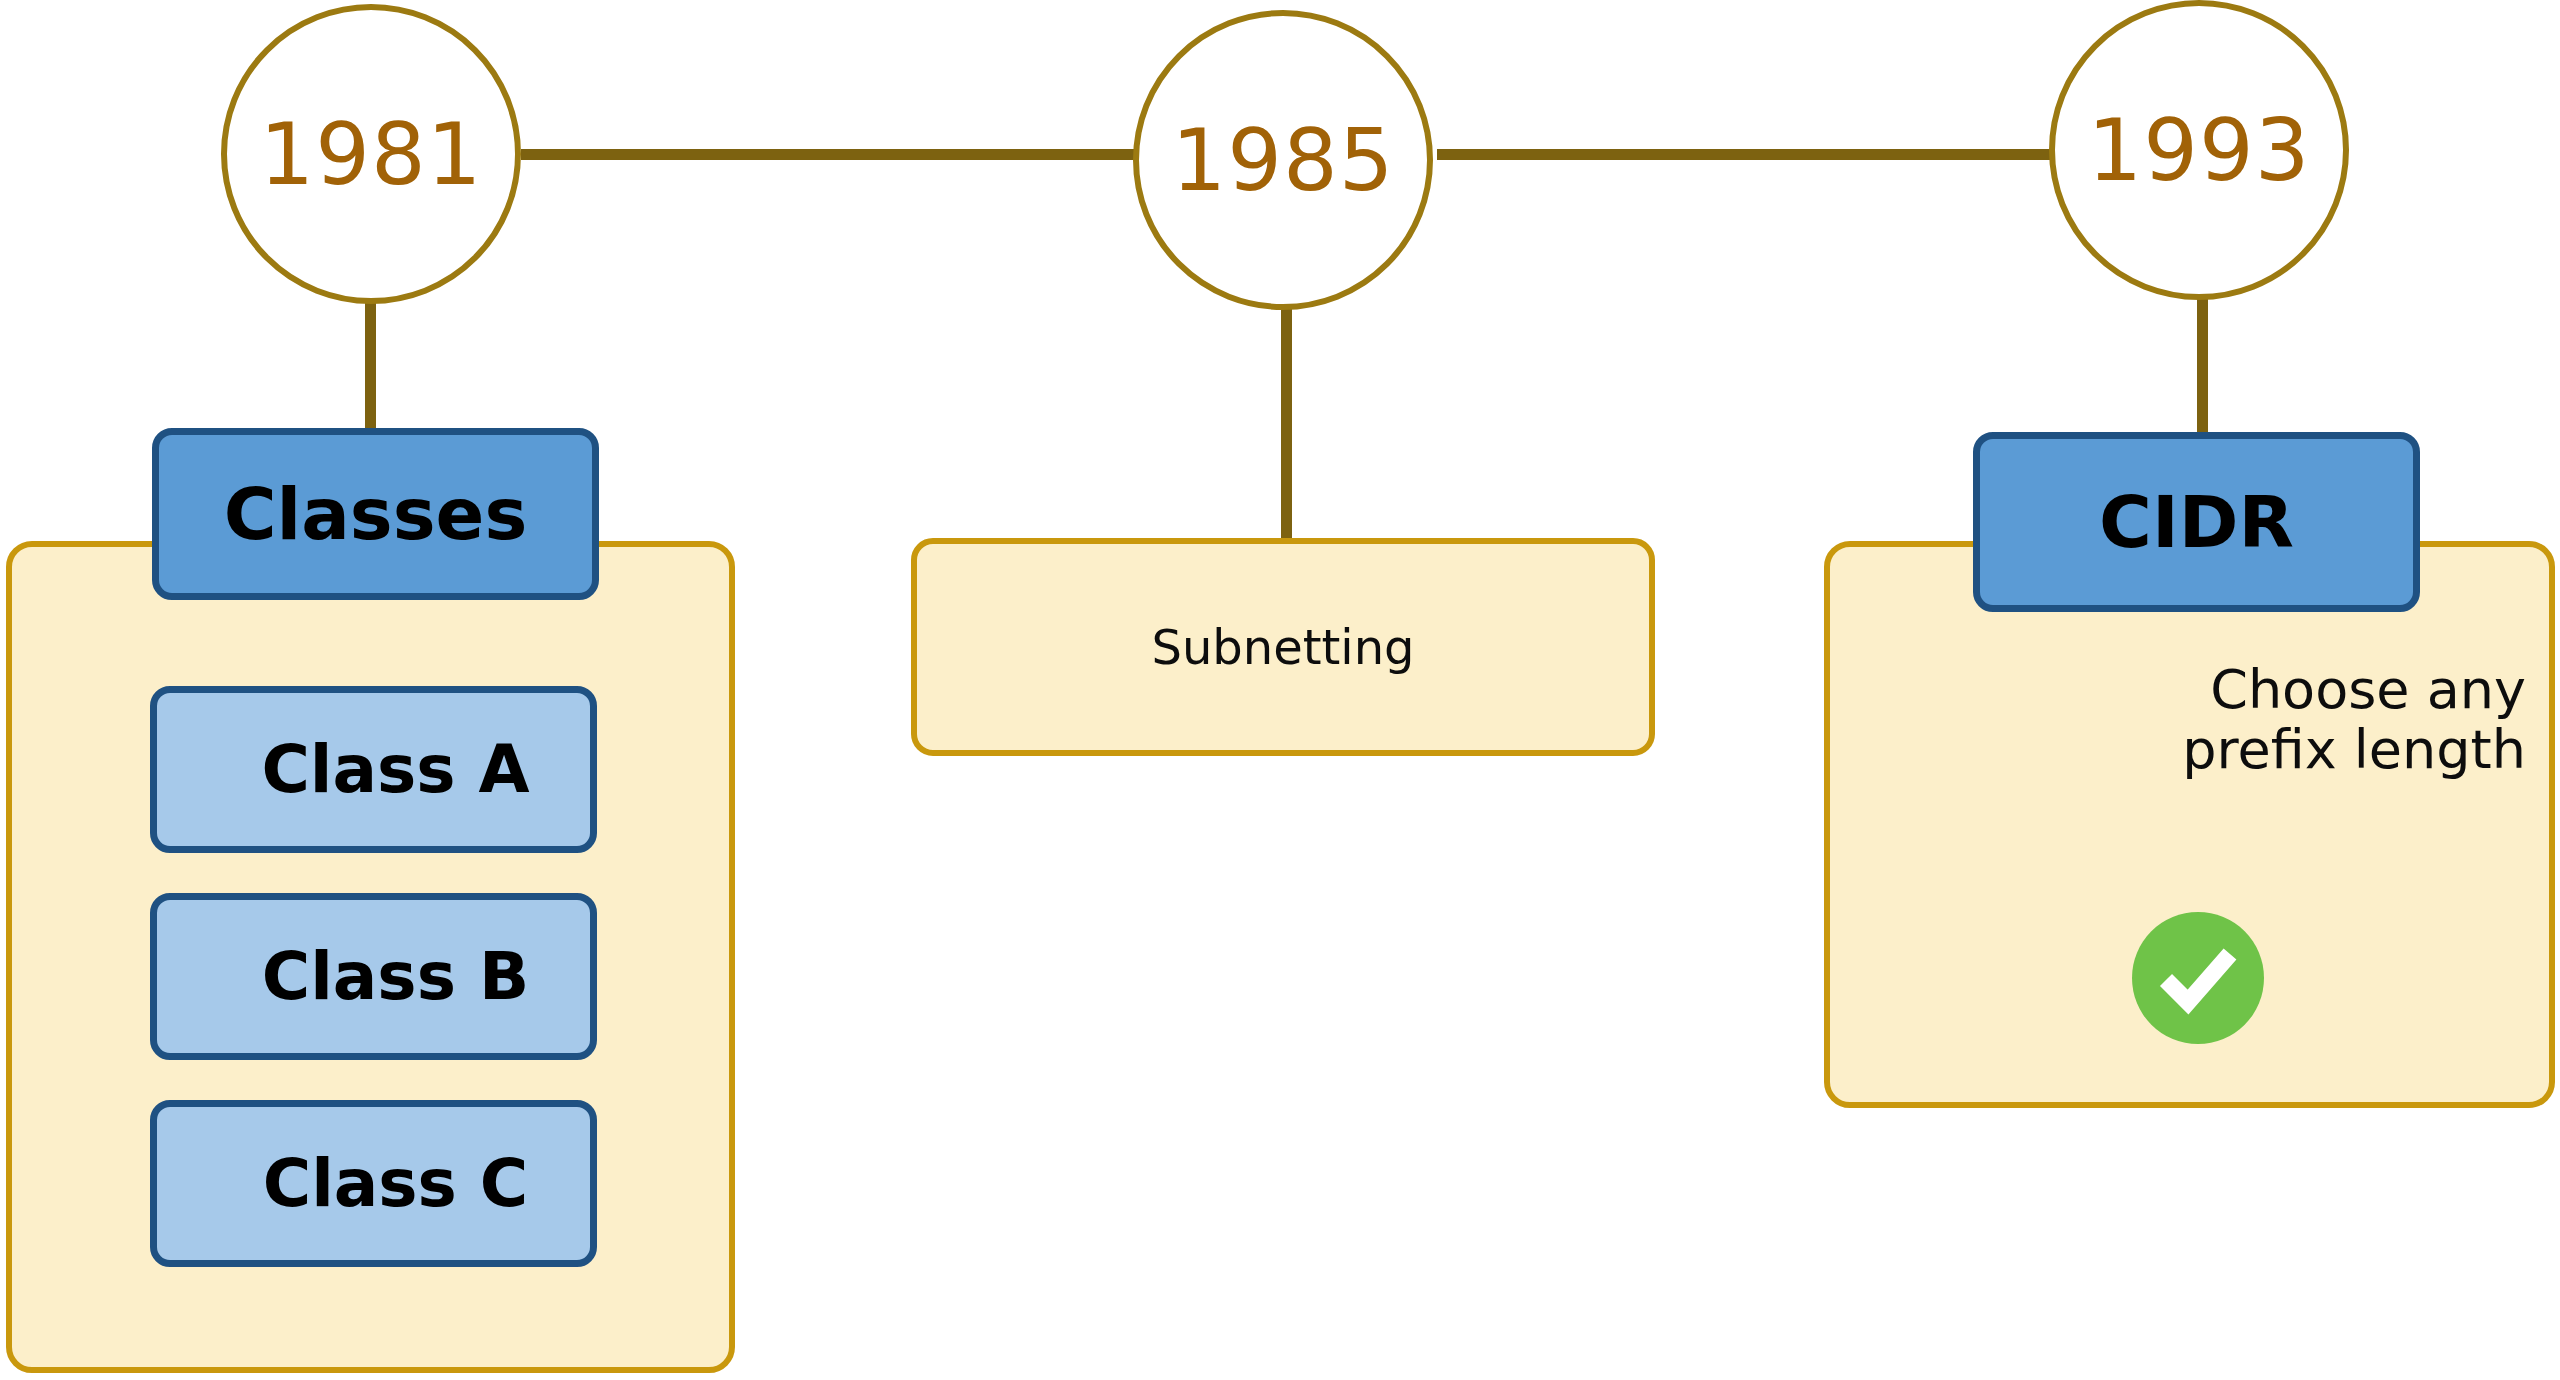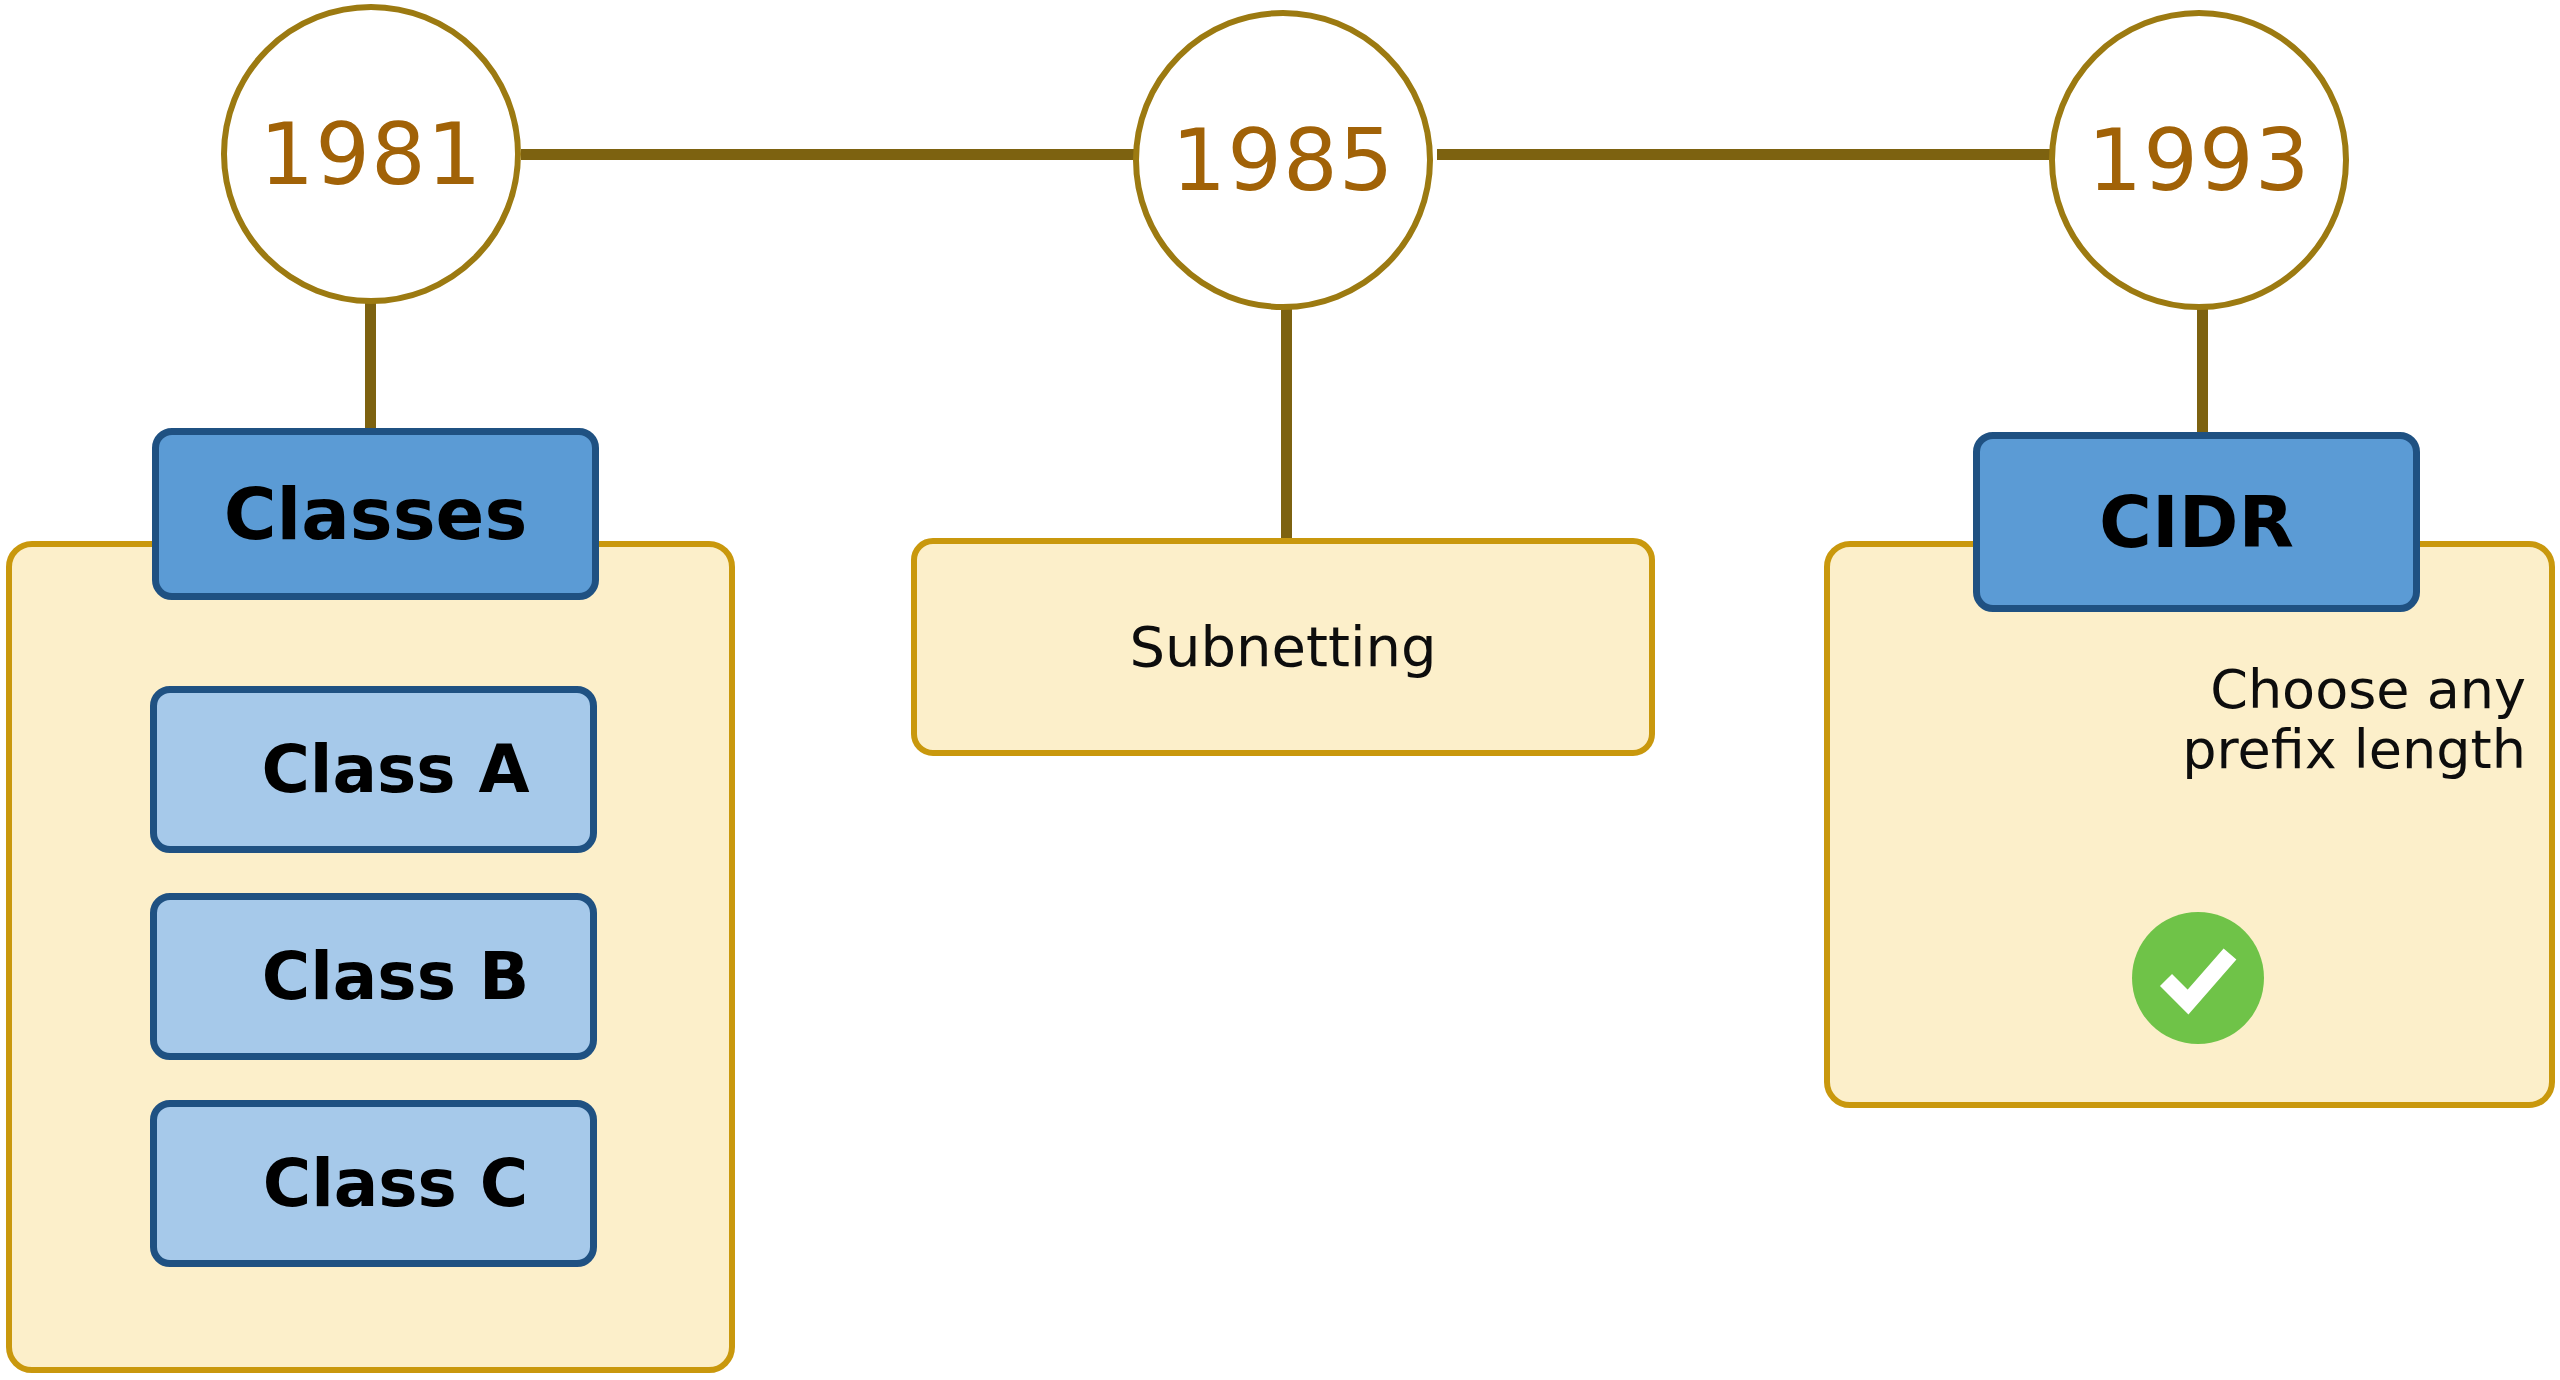--- a/index.html
+++ b/index.html
@@ -94,21 +94,21 @@
     border: 6px solid #c9980d;
     border-radius: 22px;
     box-sizing: border-box;
     display: flex;
     align-items: center;
     justify-content: center;
     z-index: 2;
   }
   .info-box .info-label {
     font-family: "DejaVu Sans", sans-serif;
-    font-size: 56px;
+    font-size: 48px;
     font-weight: 400;
     color: #0d0d0d;
     line-height: 1;
   }
 
   
   .panel-text {
     position: absolute;
     text-align: right;
     font-family: "DejaVu Sans", sans-serif;
@@ -135,21 +135,21 @@
   <div class="timeline-line h-line" style="left:1437px; top:149px; width:616px;"></div>
 
   <div class="year-node" style="left:221px; top:4px;">
     <span class="year-label">1981</span>
   </div>
 
   <div class="year-node" style="left:1133px; top:10px;">
     <span class="year-label">1985</span>
   </div>
 
-  <div class="year-node" style="left:2049px; top:10px;">
+  <div class="year-node" style="left:2049px; top:0;">
     <span class="year-label">1993</span>
   </div>
 
   <div class="timeline-line v-line" style="left:365px; top:296px; height:132px;"></div>
 
   <div class="timeline-line v-line" style="left:1281px; top:296px; height:246px;"></div>
 
   <div class="timeline-line v-line" style="left:2197px; top:296px; height:138px;"></div>
 
   <div class="cream-panel" style="left:6px; top:541px; width:729px; height:832px;"></div>

